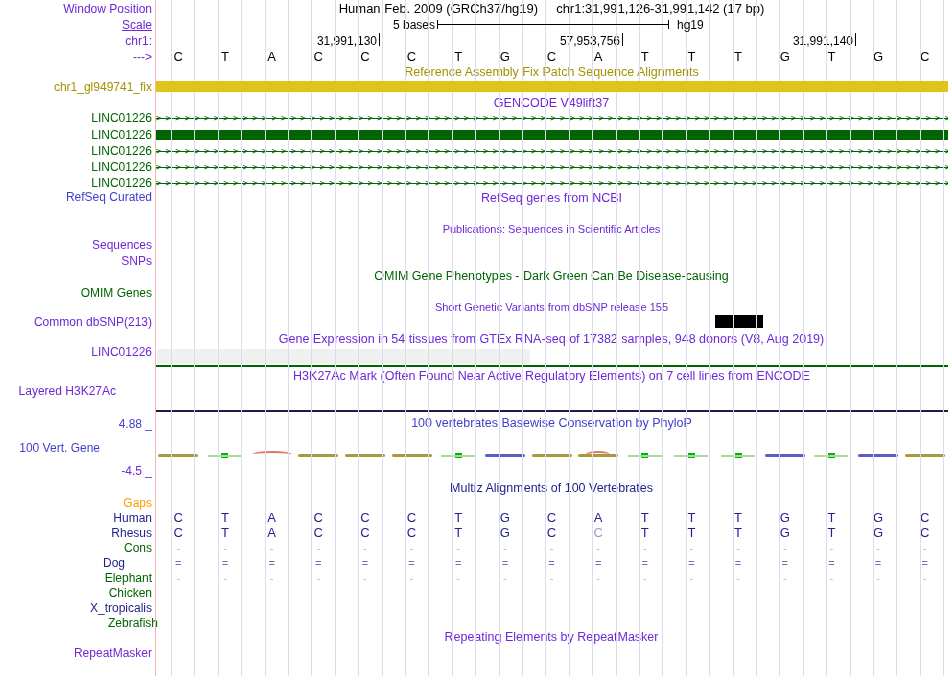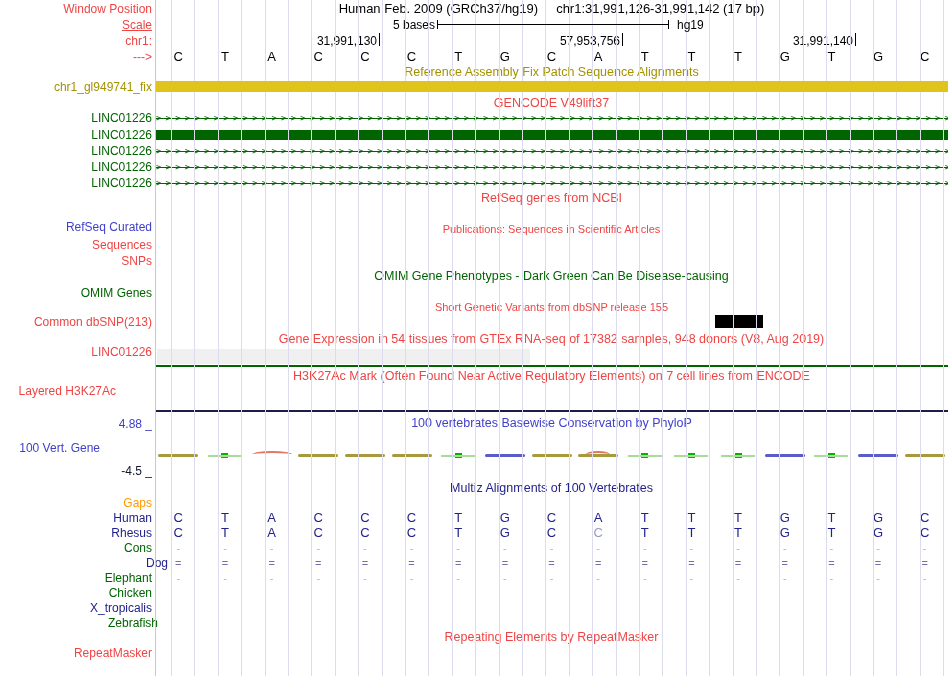--- a/index.html
+++ b/index.html
@@ -3,26 +3,26 @@
 <meta charset="utf-8">
 <style>
   html,body{margin:0;padding:0;background:#fff}
   #app{position:relative;width:950px;height:676px;background:#fff;
        font-family:"Liberation Sans",sans-serif;overflow:hidden}
   .gridline{position:absolute;top:0;bottom:0;width:1px;background:#dcdcee}
   .pinkline{position:absolute;top:0;bottom:0;left:155px;width:1px;background:#f6b6b6}
   .lbl{position:absolute;left:0;font-size:12px;line-height:14px;white-space:nowrap;text-align:right}
   .title{position:absolute;left:155px;width:793px;text-align:center;font-size:12.5px;
          line-height:15px;white-space:nowrap}
-  .c-black{color:#ef4444}
+  .c-black{color:#6d28d9}
   .c-olive{color:#a39200}
   .c-green{color:#006400}
   .c-blue{color:#4040cc}
   .c-navy{color:#22228b}
-  .c-darkred{color:#0f172a}
+  .c-darkred{color:#6d28d9}
   .c-orange{color:#ff9900}
   .seqletter{position:absolute;transform:translateX(-50%);font-size:13px;line-height:14px;color:#000}
   .mzcell{position:absolute;transform:translateX(-50%);font-size:13px;line-height:14px}
   .bar{position:absolute}
   .arrowrow{position:absolute;left:156px;width:792px;height:11px;overflow:hidden;
             color:#006400;font-family:"DejaVu Sans Mono",monospace;font-size:9px;
             letter-spacing:4.2px;line-height:11px;
             background:linear-gradient(#006400,#006400) center/100% 1px no-repeat}
   .ruler-num{position:absolute;width:120px;text-align:right;font-size:12px;line-height:14px;color:#000}
   .ruler-tick{position:absolute;width:1px;height:13px;background:#000}
@@ -197,35 +197,35 @@
     <div class="title c-green" style="top: 269px; font-size: 12.5px;">OMIM Gene Phenotypes - Dark Green Can Be Disease-causing</div>
     <div class="title c-black" style="top: 222px; font-size: 11px;">Publications: Sequences in Scientific Articles</div>
     <div class="title c-black" style="top: 191px; font-size: 12.5px;">RefSeq genes from NCBI</div>
     <div class="title c-black" style="top: 96px; font-size: 12.5px;">GENCODE V49lift37</div>
     <div class="title c-olive" style="top: 65px; font-size: 12.5px;">Reference Assembly Fix Patch Sequence Alignments</div>
     <div class="lbl c-black" style="top: 646px; width: 152px;">RepeatMasker</div>
     <div class="lbl c-green" style="top: 616px; width: 152px; margin-left: 6px;">Zebrafish</div>
     <div class="lbl c-navy" style="top: 601px; width: 152px;">X_tropicalis</div>
     <div class="lbl c-green" style="top: 586px; width: 152px;">Chicken</div>
     <div class="lbl c-green" style="top: 571px; width: 152px;">Elephant</div>
-    <div class="lbl c-navy" style="top: 556px; width: 168px;">Dog</div>
+    <div class="lbl c-navy" style="top: 556px; width: 125px;">Dog</div>
     <div class="lbl c-green" style="top: 541px; width: 152px;">Cons</div>
     <div class="lbl c-navy" style="top: 526px; width: 152px;">Rhesus</div>
     <div class="lbl c-navy" style="top: 511px; width: 152px;">Human</div>
     <div class="lbl c-orange" style="top: 496px; width: 152px;">Gaps</div>
     <div class="lbl c-darkred" style="top: 464px; width: 152px;">-4.5 _</div>
     <div class="lbl c-blue" style="top: 441px; width: 100px;">100 Vert. Gene</div>
     <div class="lbl c-blue" style="top: 417px; width: 152px;">4.88 _</div>
     <div class="lbl c-black" style="top: 384px; width: 116px;">Layered H3K27Ac</div>
     <div class="lbl c-black" style="top: 345px; width: 152px;">LINC01226</div>
     <div class="lbl c-black" style="top: 315px; width: 152px;">Common dbSNP(213)</div>
     <div class="lbl c-green" style="top: 286px; width: 152px;">OMIM Genes</div>
     <div class="lbl c-black" style="top: 254px; width: 152px;">SNPs</div>
     <div class="lbl c-black" style="top: 238px; width: 152px;">Sequences</div>
-    <div class="lbl c-blue" style="top: 220px; width: 152px;">RefSeq Curated</div>
+    <div class="lbl c-blue" style="top: 190px; width: 152px;">RefSeq Curated</div>
     <div class="lbl c-green" style="top: 176px; width: 152px;">LINC01226</div>
     <div class="lbl c-green" style="top: 160px; width: 152px;">LINC01226</div>
     <div class="lbl c-green" style="top: 144px; width: 152px;">LINC01226</div>
     <div class="lbl c-green" style="top: 128px; width: 152px;">LINC01226</div>
     <div class="lbl c-green" style="top: 111px; width: 152px;">LINC01226</div>
     <div class="lbl c-olive" style="top: 80px; width: 152px;">chr1_gl949741_fix</div>
     <div class="lbl c-black" style="top: 50px; width: 152px;">---&gt;</div>
     <div class="lbl c-black" style="top: 34px; width: 152px;">chr1:</div>
     <div class="lbl c-black" style="top: 18px; width: 152px; text-decoration: underline;">Scale</div>
     <div class="lbl c-black" style="top: 2px; width: 152px;">Window Position</div>

